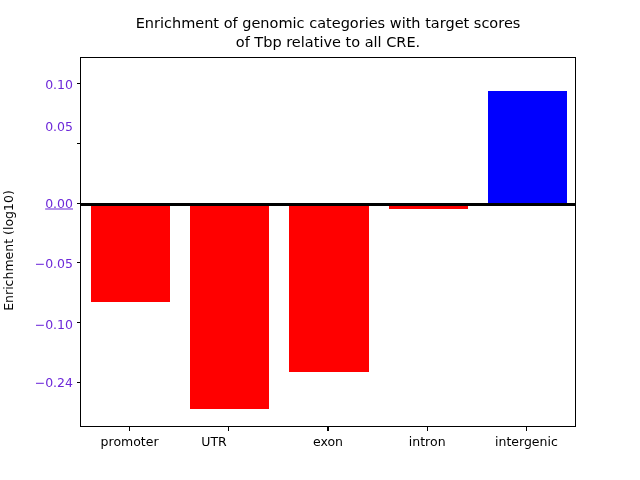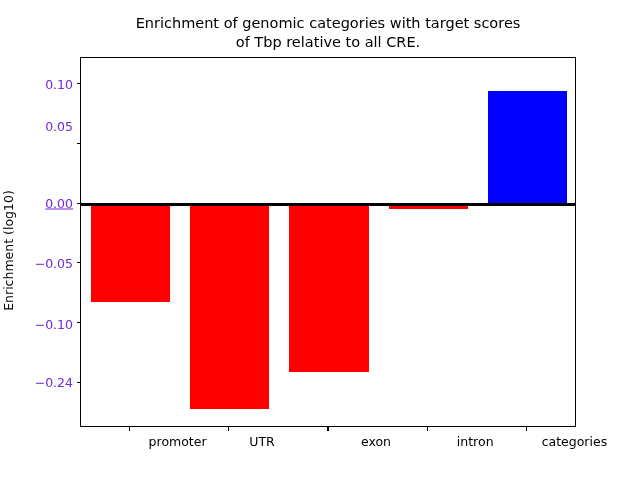--- a/index.html
+++ b/index.html
@@ -103,21 +103,20 @@
     background: #000000;
   }
   .xtick-label {
     position: absolute;
     top: 434px;
     font-size: 12.5px;
     color: #000000;
     white-space: nowrap;
     transform: translateX(-50%);
     text-align: center;
-    margin-left: 48px;
   }
 </style>
 </head>
 <body>
 
 <div id="figure">
 
   <div id="chart-title">Enrichment of genomic categories with target scores
 of Tbp relative to all CRE.</div>
 
@@ -154,16 +153,16 @@
   <div id="xtick-layer">
       <div class="xtick-mark" style="left: 129.05px;"></div>
       <div class="xtick-label" style="left: 129.6px;">promoter</div>
       <div class="xtick-mark" style="left: 228.25px;"></div>
       <div class="xtick-label" style="left: 214px;">UTR</div>
       <div class="xtick-mark" style="left: 327.45px;"></div>
       <div class="xtick-label" style="left: 328px;">exon</div>
       <div class="xtick-mark" style="left: 426.65px;"></div>
       <div class="xtick-label" style="left: 427.2px;">intron</div>
       <div class="xtick-mark" style="left: 525.85px;"></div>
-      <div class="xtick-label" style="left: 526.4px;">categories</div>
+      <div class="xtick-label" style="left: 526.4px;">intergenic</div>
     </div>
 
 </div>
 
 </body></html>

